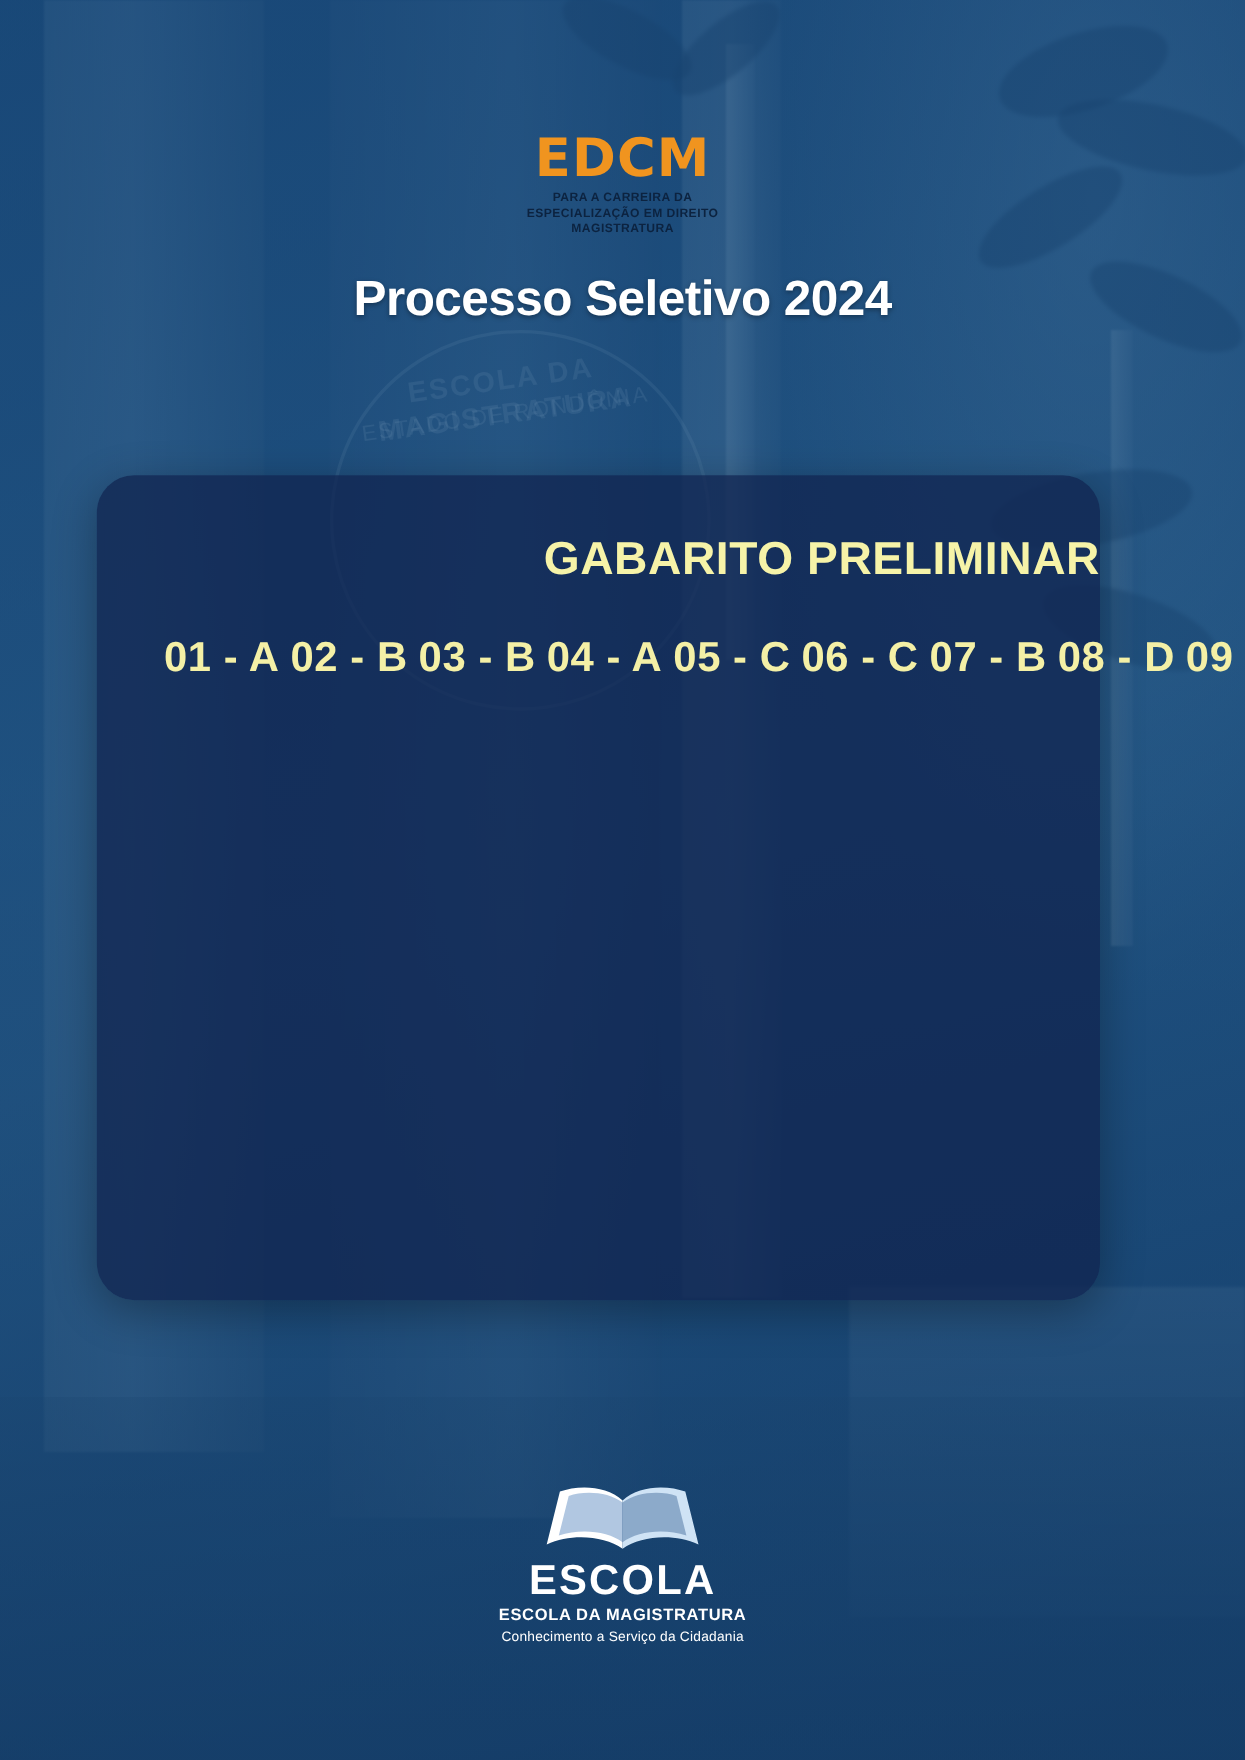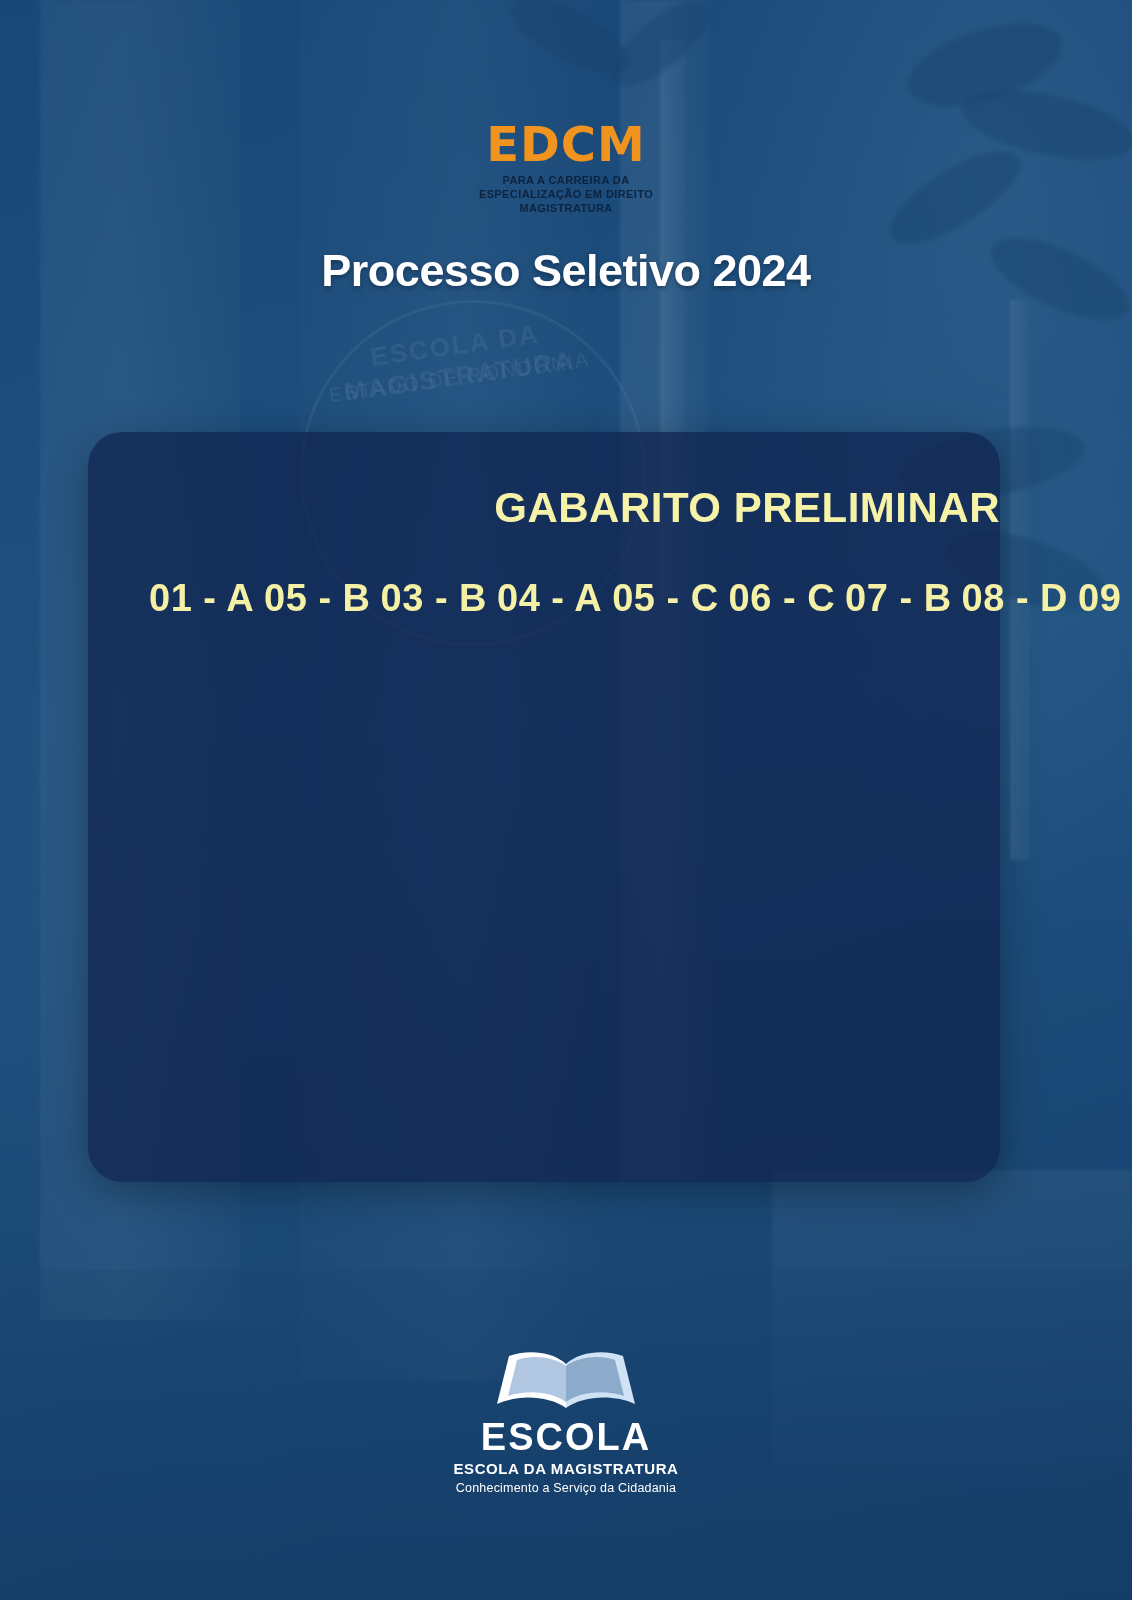--- a/index.html
+++ b/index.html
@@ -250,21 +250,21 @@
       <div>ESPECIALIZAÇÃO EM DIREITO</div>
       <div>MAGISTRATURA</div>
     </div>
     <div class="title">Processo Seletivo 2024</div>
   </div>
 
   <div class="card">
     <div class="card-title">GABARITO PRELIMINAR</div>
     <div class="answers">
         <div class="answer">01 - A</div>
-        <div class="answer">05 - B</div>
+        <div class="answer">02 - B</div>
         <div class="answer">03 - B</div>
         <div class="answer">04 - A</div>
         <div class="answer">05 - C</div>
         <div class="answer">06 - C</div>
         <div class="answer">07 - B</div>
         <div class="answer">08 - D</div>
         <div class="answer">09 - A</div>
       </div>
   </div>
 

